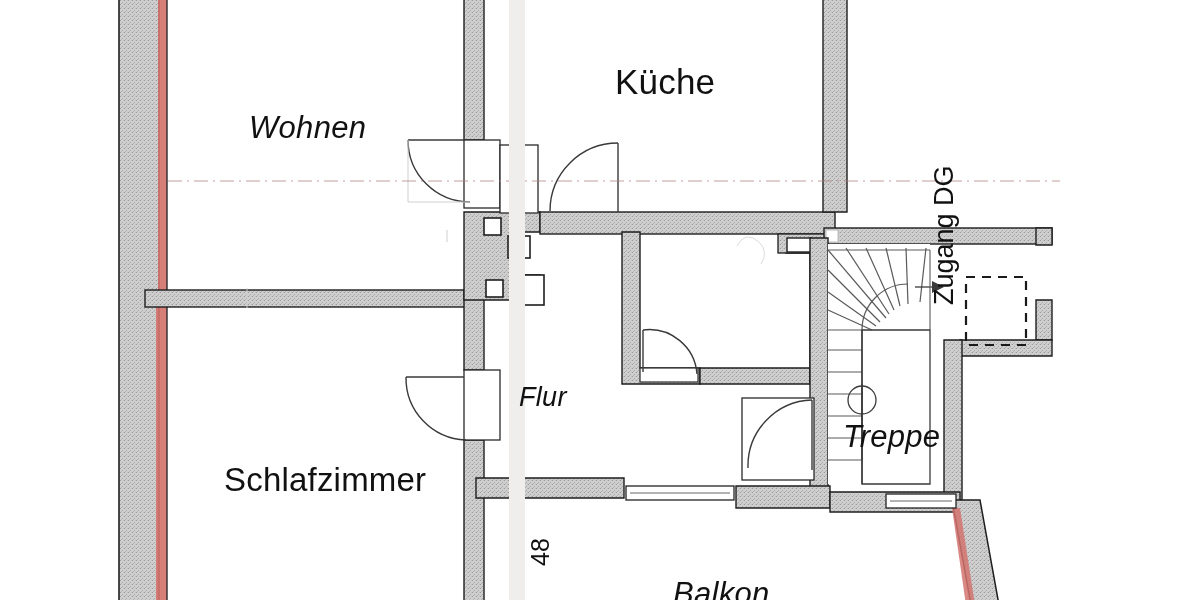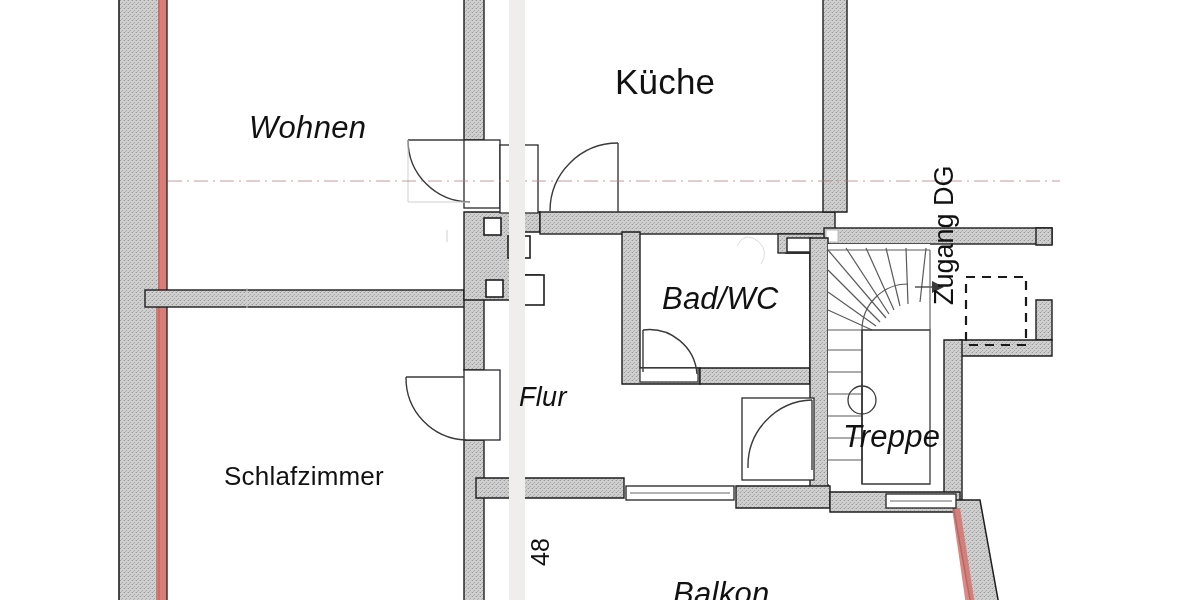--- a/index.html
+++ b/index.html
@@ -16,21 +16,21 @@
     color:#111111;
     white-space:nowrap;
     font-family:"Liberation Sans", sans-serif;
     line-height:1;
     -webkit-font-smoothing:antialiased;
   }
   .lbl-wohnen{left:249px;top:112px;font-size:31px;font-style:italic;letter-spacing:.3px;}
   .lbl-kueche{left:615px;top:64px;font-size:35px;font-style:normal;letter-spacing:.2px;}
   .lbl-badwc{left:662px;top:283px;font-size:31px;font-style:italic;letter-spacing:.2px;}
   .lbl-flur{left:519px;top:384px;font-size:27px;font-style:italic;letter-spacing:.3px;}
-  .lbl-schlaf{left:224px;top:463px;font-size:26px;font-style:normal;letter-spacing:.2px;}
+  .lbl-schlaf{left:224px;top:463px;font-size:33px;font-style:normal;letter-spacing:.2px;}
   .lbl-treppe{left:843px;top:421px;font-size:31px;font-style:italic;letter-spacing:.2px;}
   .lbl-balkon{left:673px;top:578px;font-size:31px;font-style:italic;letter-spacing:.3px;}
   .lbl-zugang{
     left:931px;top:305px;font-size:27px;font-style:normal;
     transform:rotate(-90deg);transform-origin:left top;
   }
   .lbl-dim48{
     left:528px;top:566px;font-size:25px;font-style:normal;
     transform:rotate(-90deg);transform-origin:left top;
   }
@@ -204,21 +204,20 @@
     <g stroke="#cfcfcf" stroke-width="1">
       <line x1="247" y1="288" x2="247" y2="308"></line>
       <line x1="447" y1="230" x2="447" y2="242"></line>
       <path d="M737 246 q8 -16 22 -4 q10 10 2 22" fill="none" stroke="#dcdcdc"></path>
       <line x1="517" y1="0" x2="517" y2="600" stroke="#f0eeec" stroke-width="16"></line>
     </g>
   </svg>
 
   <div class="room-label lbl-kueche">Küche</div>
   <div class="room-label lbl-wohnen">Wohnen</div>
-  <div class="room-label lbl-badwc">Bad/WC</div>
   <div class="room-label lbl-flur">Flur</div>
   <div class="room-label lbl-schlaf">Schlafzimmer</div>
   <div class="room-label lbl-treppe">Treppe</div>
   <div class="room-label lbl-balkon">Balkon</div>
   <div class="room-label lbl-zugang">Zugang DG</div>
   <div class="room-label lbl-dim48">48</div>
 
 </div>
 
 </body></html>

